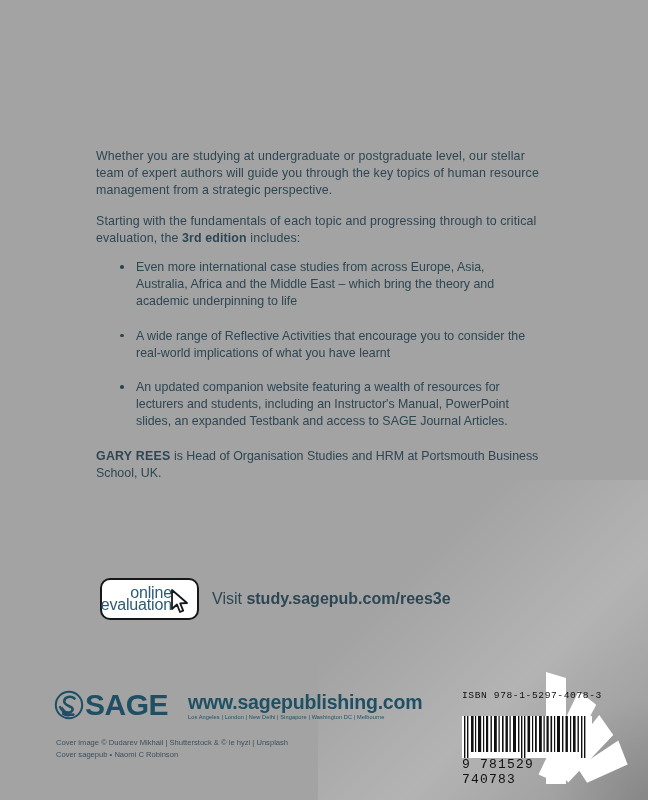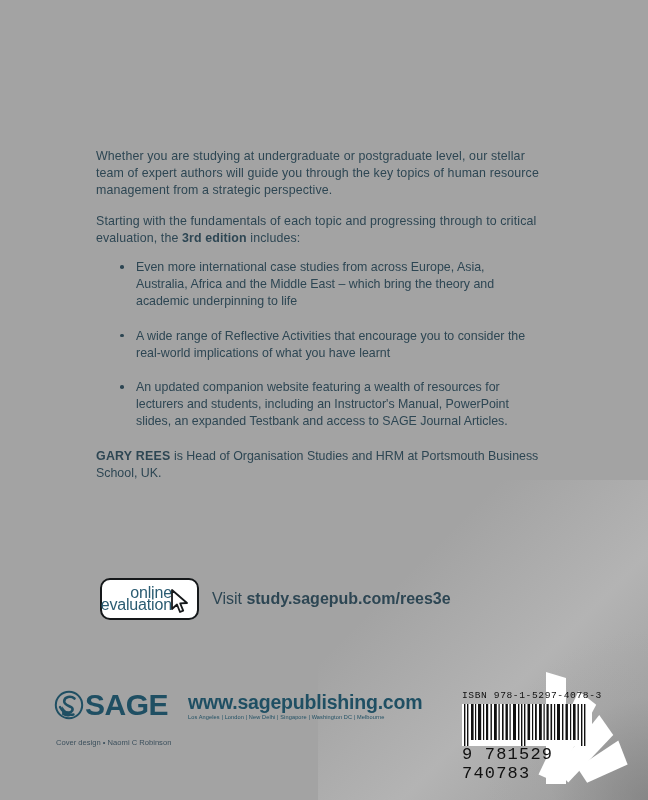--- a/index.html
+++ b/index.html
@@ -208,29 +208,29 @@
     position: absolute;
     left: 462px;
     top: 690px;
     width: 130px;
   }
   .isbn-text {
     font-family: "Liberation Mono", monospace;
     font-size: 9.6px;
     letter-spacing: 0.6px;
     color: #111;
-    margin-bottom: 3px;
+    margin-bottom: 15px;
     white-space: nowrap;
   }
   .bars {
     display: block;
   }
   .barcode-digits {
     font-family: "Liberation Mono", monospace;
-    font-size: 17px;
+    font-size: 13px;
     letter-spacing: 1.2px;
     color: #111;
     margin-top: -1px;
   }
 </style>
 </head>
 <body>
 
 <div id="cover">
 
@@ -284,21 +284,22 @@
       </svg>
       <div class="sage-word">SAGE</div>
     </div>
     <div class="sage-right">
       <div class="sage-url">www.sagepublishing.com</div>
       <div class="sage-cities">Los Angeles | London | New Delhi | Singapore | Washington DC | Melbourne</div>
     </div>
   </div>
 
   <div class="credits">
-    <div>Cover design • Naomi C Robinson</div>
+    <div>Cover image © Dudarev Mikhail | Shutterstock &amp; © le hyzi | Unsplash</div>
+    <div>Cover sagepub • Naomi C Robinson</div>
   </div>
 
   <div class="barcode-box">
     <div class="isbn-text">ISBN 978-1-5297-4078-3</div>
     <svg class="bars" width="130" height="42" viewBox="0 0 130 42">
       <rect x="0" y="0" width="130" height="42" fill="#ffffff"></rect>
       <g fill="#111111">
         <rect x="2" y="0" width="1.4" height="42"></rect>
         <rect x="5" y="0" width="1.4" height="42"></rect>
         <rect x="9" y="0" width="2.6" height="36"></rect>

